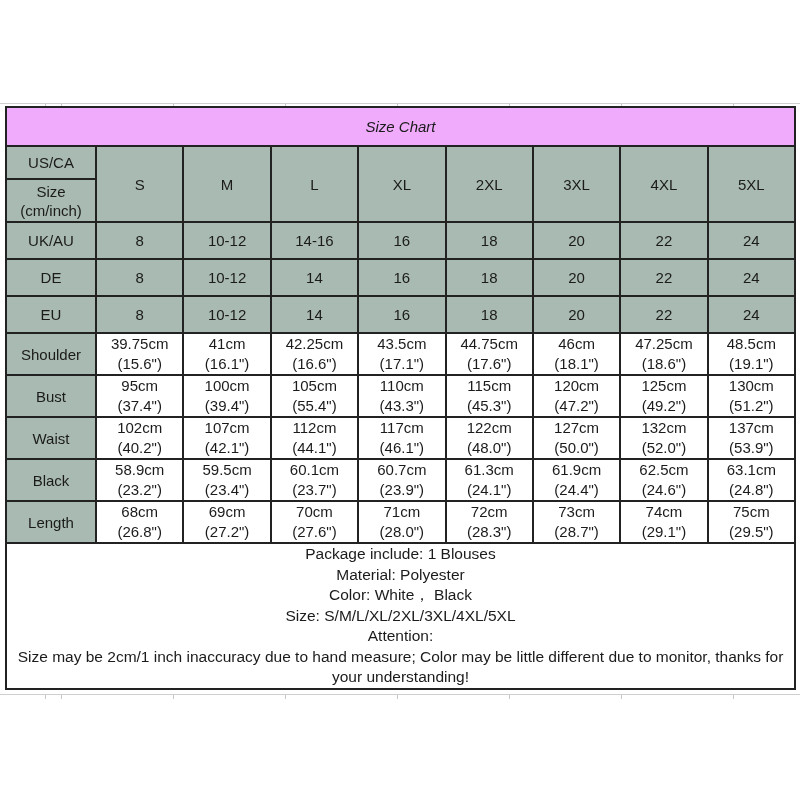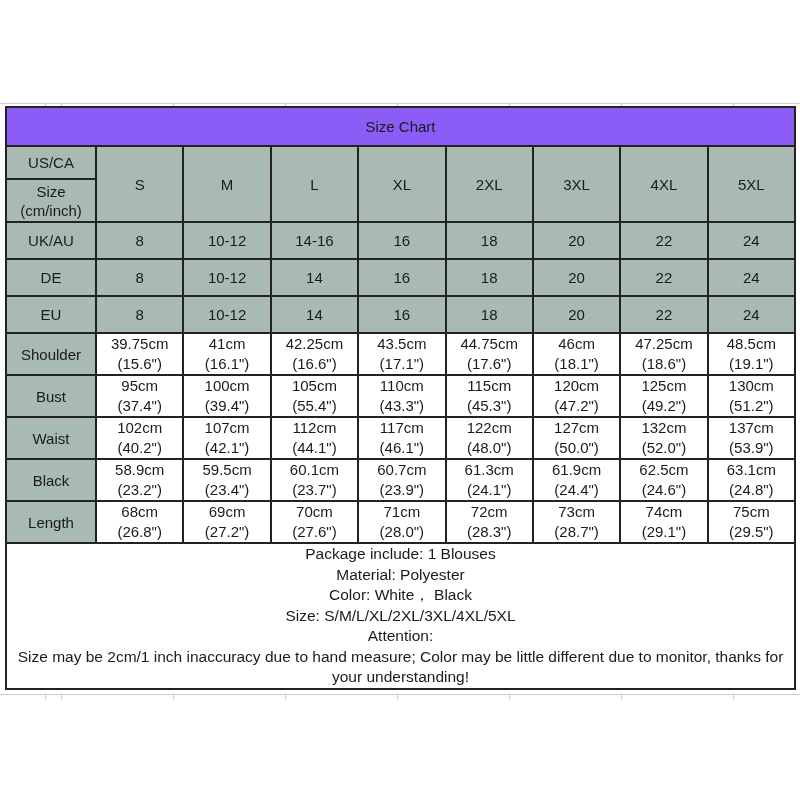--- a/index.html
+++ b/index.html
@@ -43,22 +43,23 @@
   }
   table.size-chart td {
     border: 2px solid #222222;
     text-align: center;
     vertical-align: middle;
     font-size: 15px;
     padding: 0;
   }
   .r-title td {
     height: 37px;
-    background: #8b5cf6;
+    background: #f0abfc;
     font-size: 15.5px;
+    font-style: italic;
   }
   .corner, .size-hd, .conv-cell, .lbl {
     background: #a9bab2;
   }
   .r-h1 td.corner { height: 31px; text-align: center; }
   .r-h2 td.corner { height: 41px; white-space: pre-line; line-height: 19px; }
   .size-hd { font-size: 15px; }
   .r-size td { height: 35px; margin-top: 16px; }
   .r-meas td { height: 37px; }
   .meas-cell {

